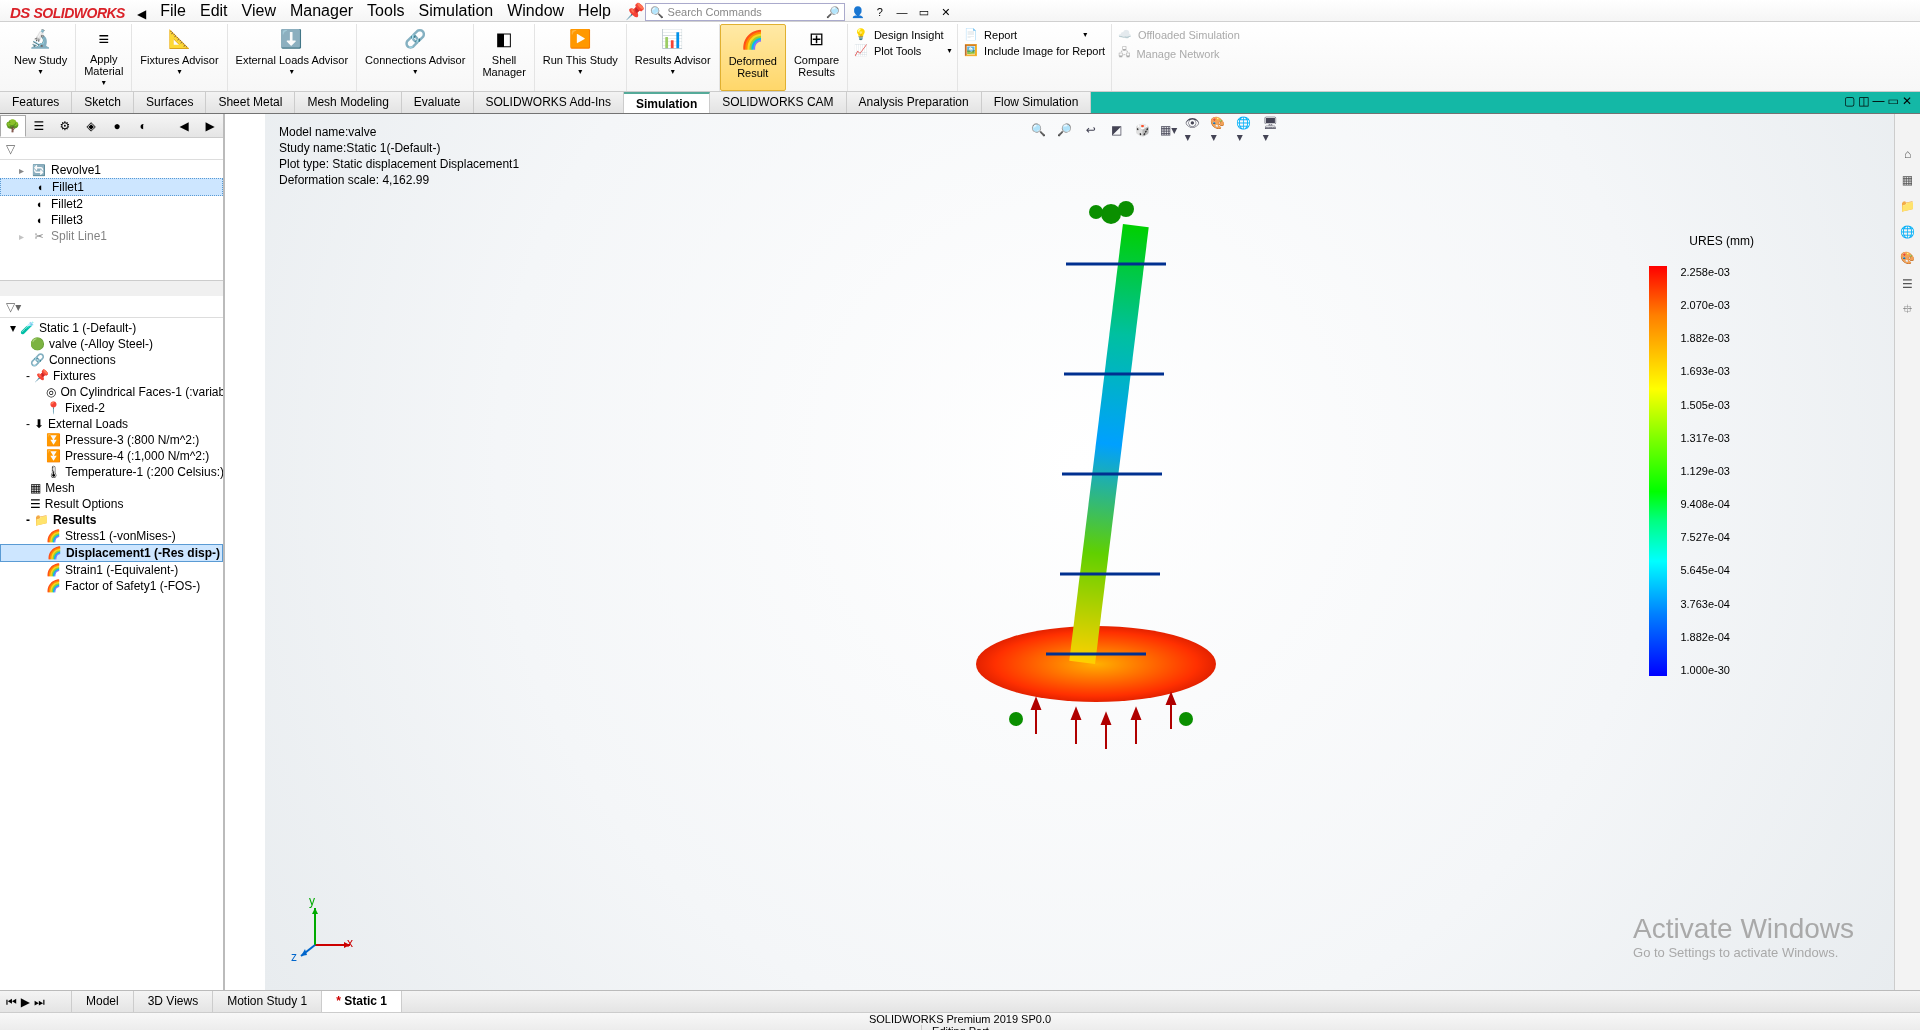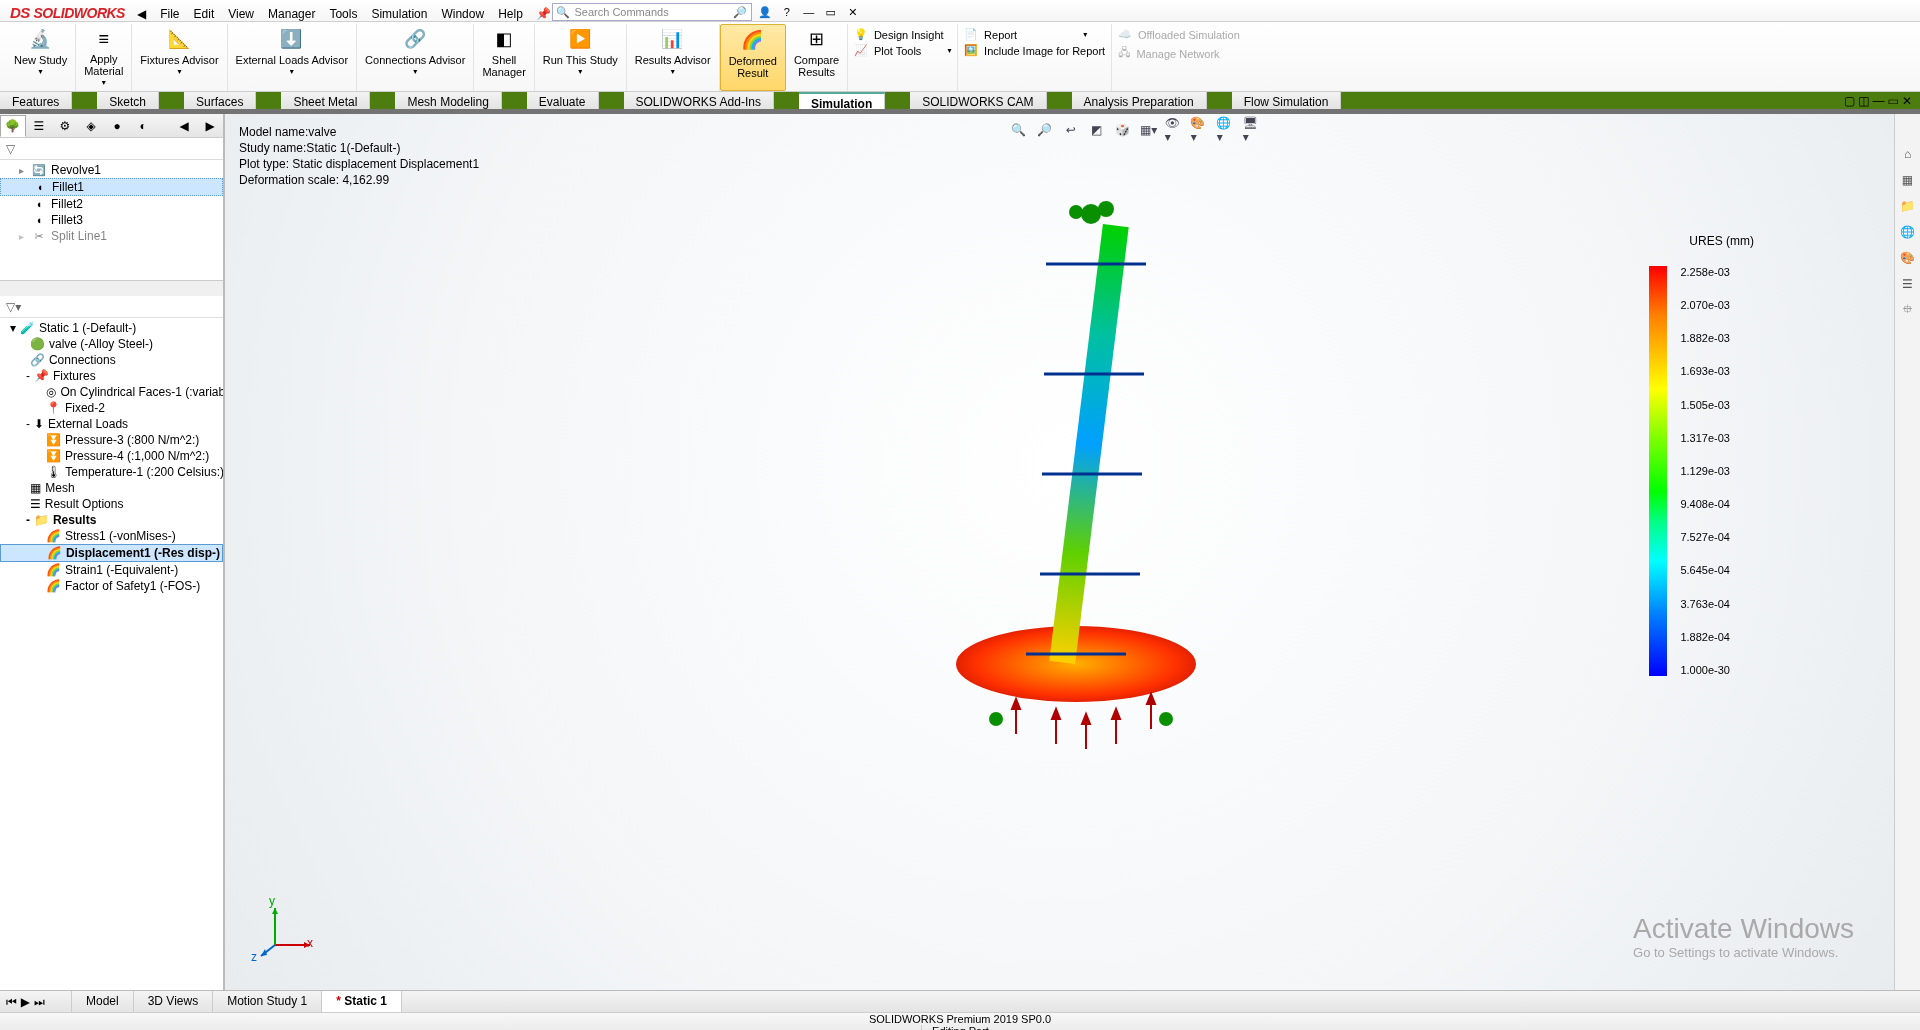--- a/index.html
+++ b/index.html
@@ -3,37 +3,37 @@
 <meta charset="utf-8">
 <style>
 * { margin: 0; padding: 0; box-sizing: border-box; font-family: "Segoe UI", Arial, sans-serif; }
 body { width: 1920px; height: 1030px; overflow: hidden; background: #fff; font-size: 12px; color: #000; user-select: none; }
 
 
 .title-bar { height: 22px; display: flex; align-items: flex-end; background: linear-gradient(#fff,#f5f5f5); border-bottom: 1px solid #d0d0d0; padding-left: 10px; }
 .logo { color: #da2128; font-weight: bold; font-style: italic; font-size: 14px; letter-spacing: -0.5px; margin-right: 6px; }
 .logo .ds { font-size: 15px; }
 .menu-bar { display: flex; gap: 14px; margin-left: 8px; }
-.menu-bar span { font-size: 12px; cursor: default; }
+.menu-bar span { font-size: 16px; cursor: default; }
 .title-center { flex: 1; text-align: center; font-size: 12px; }
 .title-right { display: flex; align-items: center; gap: 4px; margin-right: 6px; }
 .search-box { width: 200px; height: 18px; border: 1px solid #aac; background: #fff; display: flex; align-items: center; padding: 0 4px; font-size: 11px; color: #888; }
 .win-btn { width: 18px; height: 16px; display: flex; align-items: center; justify-content: center; font-size: 11px; }
 
 
 .ribbon { height: 70px; background: linear-gradient(#fff,#f7f7f7); border-bottom: 1px solid #ccc; display: flex; align-items: stretch; padding: 2px 6px 0; }
 .ribbon-group { display: flex; flex-direction: column; align-items: center; justify-content: flex-start; padding: 2px 8px; border-right: 1px solid #e4e4e4; text-align: center; font-size: 11px; line-height: 12px; }
 .ribbon-icon { width: 28px; height: 26px; margin-bottom: 2px; display:flex; align-items:center; justify-content:center; font-size:18px; }
 .ribbon-item-active { background: linear-gradient(#ffe9a6,#ffd76a); border: 1px solid #e0b030; border-radius: 2px; }
 .ribbon-col { display:flex; flex-direction:column; align-items:flex-start; gap:3px; font-size:11px; padding:4px 6px;}
 .ribbon-col .row { display:flex; align-items:center; gap:6px; }
 .ribbon-disabled { color:#aaa; }
 
 
-.feature-tabs { height: 22px; background: #4d7c0f; border-bottom: 5px solid #737373; display: flex; align-items: stretch; gap: 25px; }
+.feature-tabs { height: 22px; background: #14b8a6; border-bottom: 1px solid #737373; display: flex; align-items: stretch; }
 .ftab { padding: 3px 12px; border-right: 1px solid #ccc; font-size: 12px; background: linear-gradient(#f3f3f3,#e3e3e3); }
 .ftab.active { background: #fff; font-weight: bold; border-top: 2px solid #5a9; }
 .ftab-right { margin-left:auto; display:flex; gap:3px; padding:2px 8px; }
 
 
 .main { display: flex; height: calc(100% - 22px - 70px - 22px - 22px - 18px); }
 .left-panel { width: 225px; background: #fff; border-right: 2px solid #bbb; display: flex; flex-direction: column; font-size: 12px; }
 .lp-tabs { height: 24px; background: linear-gradient(#f5f5f5,#e5e5e5); display:flex; align-items:center; gap:0; border-bottom:1px solid #ccc; }
 .lp-tab { width:26px; height:22px; display:flex; align-items:center; justify-content:center; border:1px solid transparent; }
 .lp-tab.active { background:#fff; border:1px solid #aaa; border-bottom:1px solid #fff; }
@@ -45,21 +45,21 @@
 .tree .ico { width:16px; height:14px; display:inline-flex; align-items:center; justify-content:center; font-size:11px; }
 .tree2 { overflow-y:auto; flex:1; padding:2px 0; }
 .tree2 .tree-item { padding-left:10px; }
 .tree2 .lvl1 { padding-left:26px; }
 .tree2 .lvl2 { padding-left:42px; }
 .tree2 .bold { font-weight:bold; }
 .tree2 .sel2 { background:#cde6ff; border:1px solid #5a9bd4; }
 .hscroll { height:16px; background:#f0f0f0; border-top:1px solid #ccc; }
 
 
-.viewport { flex:1; position:relative; background: radial-gradient(circle at 50% 40%, #ffffff 0%, #f4f6f8 60%, #e8ecef 100%); }
+.viewport { flex:1; position:relative; background: radial-gradient(circle at 50% 40%, #ffffff 0%, #f4f6f8 60%, #e8ecef 100%); margin-left: 40px; }
 .vp-info { position:absolute; left:14px; top:10px; font-size:12px; line-height:16px; }
 .vp-toolbar { position:absolute; top:6px; left:50%; transform:translateX(-20%); display:flex; gap:6px; align-items:center; }
 .vp-toolbar .tb { width:20px; height:20px; display:flex; align-items:center; justify-content:center; color:#445; }
 .triad { position:absolute; left:30px; bottom:30px; width:60px; height:60px; }
 .triad .ax { position:absolute; left:28px; bottom:12px; }
 .triad .x { color:#c00; }
 .triad .y { color:#0a0; }
 .triad .z { color:#06c; }
 .watermark { position:absolute; right:40px; bottom:30px; text-align:left; color:#a9a9a9; }
 .watermark .big { font-size:28px; font-weight:300; }

